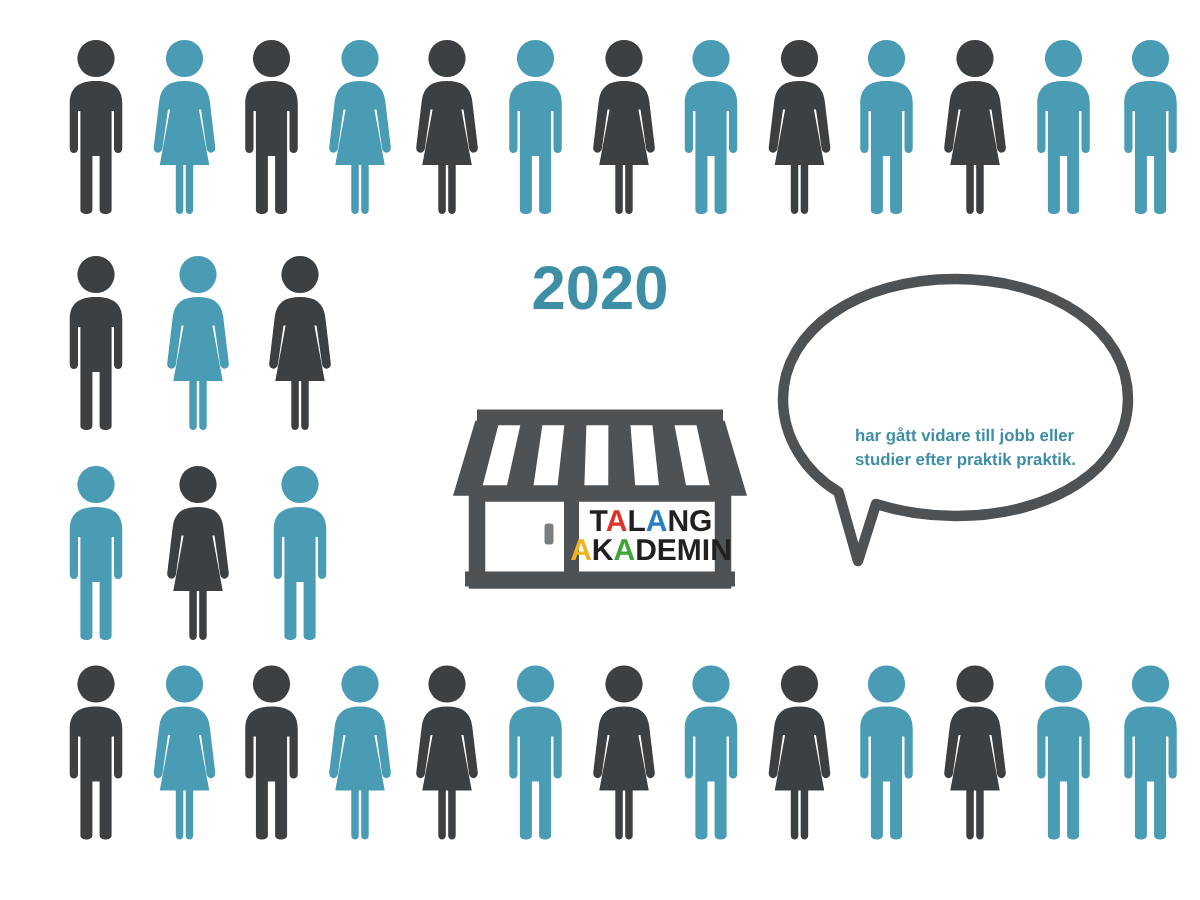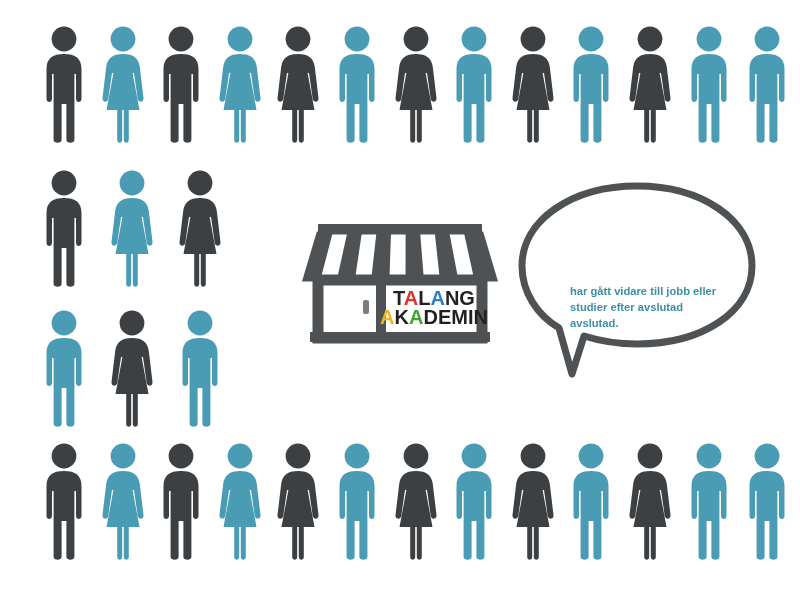--- a/index.html
+++ b/index.html
@@ -532,20 +532,21 @@
                L 34 48
                L 34 73
                C 34 77, 39.5 77, 39.5 73
                L 39.5 43
                C 39.5 32.5, 33.5 28, 22 28 Z" fill="#4a9cb5"></path>
     </svg>
       </div>
   </div>
 
   <div id="shop-block">
+    <div id="year-label">2020</div>
     <svg width="200" height="175" viewBox="0 0 200 175">
 
       <rect x="18" y="52" width="164" height="9" fill="#4f5254"></rect>
 
       <g>
         <path d="M18 61 L182 61 L196 108 L4 108 Z" fill="#ffffff"></path>
         <path d="M18 61 L32.6 61 L20.4 108 L4 108 Z" fill="#4f5254"></path>
         <path d="M47.2 61 L61.8 61 L54.9 108 L36.8 108 Z" fill="#4f5254"></path>
         <path d="M76.4 61 L91 61 L89.4 108 L71.1 108 Z" fill="#4f5254"></path>
         <path d="M105.6 61 L120.2 61 L123.9 108 L105.5 108 Z" fill="#4f5254"></path>
@@ -578,21 +579,21 @@
       <path d="M125 8
                C 190 8, 240 42, 240 88
                C 240 134, 190 166, 125 166
                C 106 166, 88 163, 72 158
                L 60 196
                L 47 150
                C 25 137, 10 114, 10 88
                C 10 42, 60 8, 125 8 Z" fill="#ffffff" stroke="#4f5254" stroke-width="7" stroke-linejoin="round" stroke-linecap="round"></path>
     </svg>
     <div class="bubble-text">
-      <div id="bubble-caption">har gått vidare till jobb eller studier efter avslutad avslutad.</div>
+      <div id="bubble-caption">har gått vidare till jobb eller studier efter praktik praktik.</div>
     </div>
   </div>
 
   <div class="row" id="bottom-row">
       <svg class="fig" width="44" height="118" viewBox="0 0 44 118">
       <circle cx="22" cy="13" r="12.4" fill="#3d4043"></circle>
       <path d="M22 28
                C 10.5 28, 4.5 32.5, 4.5 43
                L 4.5 73
                C 4.5 77, 10 77, 10 73

